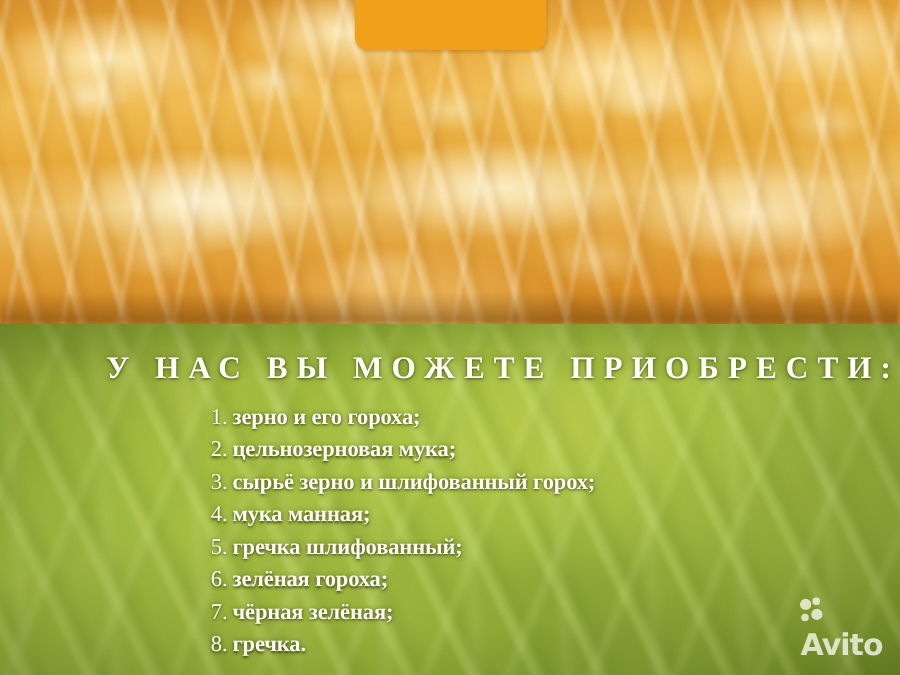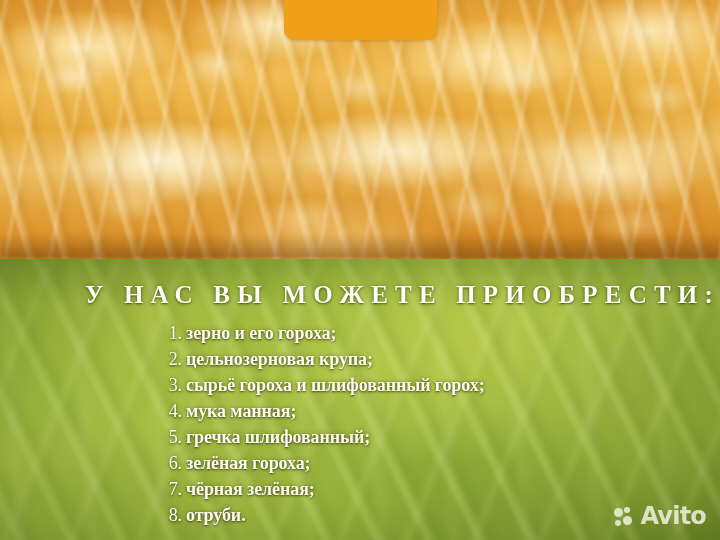--- a/index.html
+++ b/index.html
@@ -204,23 +204,24 @@
     margin-right: 4px;
     font-weight: normal;
   }
 
   
   .avito {
     position: absolute;
     right: 14px;
     bottom: 12px;
     display: flex;
-    align-items: flex-end;
+    align-items: flex-start;
     gap: 5px;
     opacity: 0.82;
+    flex-direction: column;
   }
   .avito .dots {
     position: relative;
     width: 21px;
     height: 21px;
   }
   .avito .dots i {
     position: absolute;
     display: block;
     border-radius: 50%;
@@ -262,45 +263,45 @@
 
       <div class="heading">У НАС ВЫ МОЖЕТЕ ПРИОБРЕСТИ:</div>
 
       <ul class="list">
         <li>
           <span class="num">1.</span>
           <span class="txt">зерно и его гороха;</span>
         </li>
         <li>
           <span class="num">2.</span>
-          <span class="txt">цельнозерновая крупа;</span>
+          <span class="txt">цельнозерновая мука;</span>
         </li>
         <li>
           <span class="num">3.</span>
-          <span class="txt">сырьё гороха и шлифованный горох;</span>
+          <span class="txt">сырьё зерно и шлифованный горох;</span>
         </li>
         <li>
           <span class="num">4.</span>
           <span class="txt">мука манная;</span>
         </li>
         <li>
           <span class="num">5.</span>
           <span class="txt">гречка шлифованный;</span>
         </li>
         <li>
           <span class="num">6.</span>
           <span class="txt">зелёная гороха;</span>
         </li>
         <li>
           <span class="num">7.</span>
           <span class="txt">чёрная зелёная;</span>
         </li>
         <li>
           <span class="num">8.</span>
-          <span class="txt">отруби.</span>
+          <span class="txt">гречка.</span>
         </li>
       </ul>
 
       <div class="avito">
         <span class="dots">
           <i></i>
             <i></i>
             <i></i>
             <i></i>
         </span>

